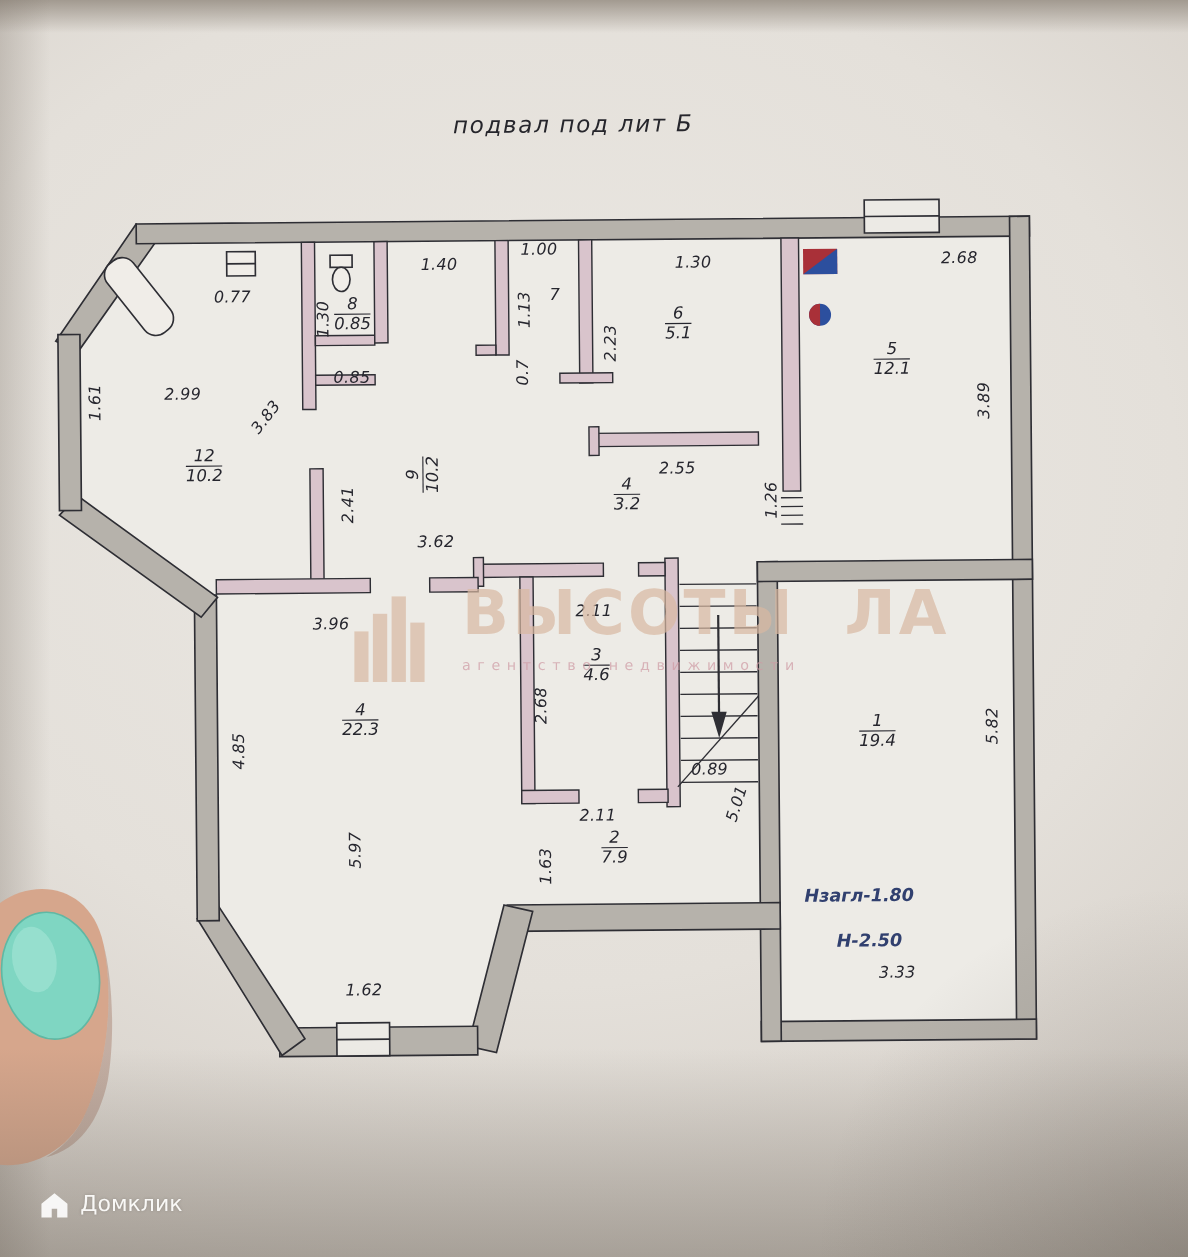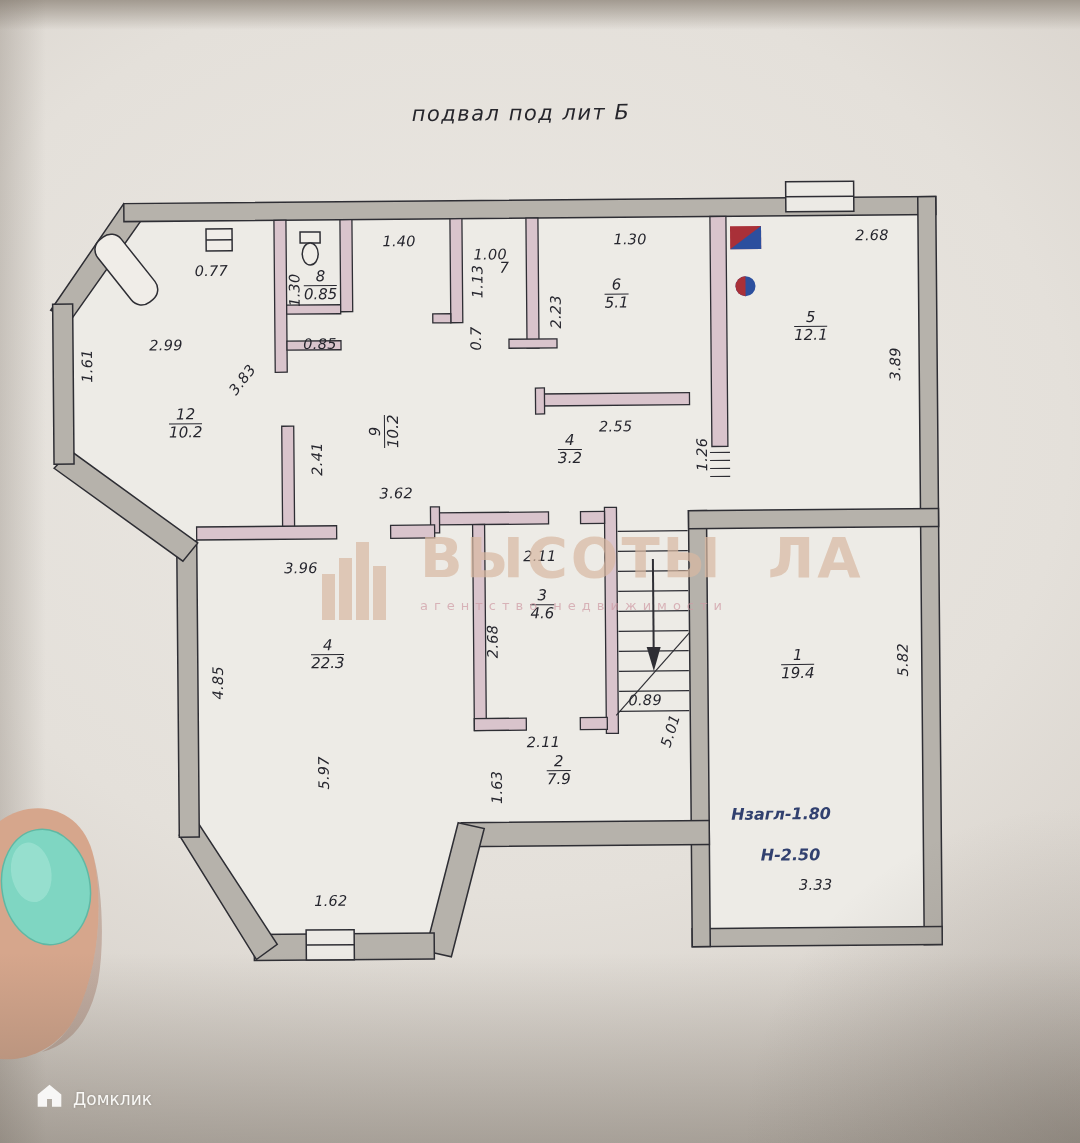--- a/index.html
+++ b/index.html
@@ -35,22 +35,22 @@
   .note{position:absolute;transform:translate(-50%,-50%);font-size:16px;font-style:italic;
     font-weight:bold;color:#31406f;white-space:nowrap}
 
   .watermark{position:absolute;left:322px;top:530px;display:flex;align-items:flex-start;gap:20px;
     opacity:.7;pointer-events:none}
   .wm-logo{margin-top:12px}
   .wm-title{font-size:56px;font-weight:bold;color:#d9b9a2;letter-spacing:3px;line-height:1;white-space:nowrap}
   .wm-title .gap{margin-left:44px}
   .wm-sub{margin-top:12px;font-size:13px;letter-spacing:6px;color:#cf9aa4;white-space:nowrap}
 
-  .brand{position:absolute;left:36px;top:1082px;display:flex;align-items:flex-end;gap:10px;
-    color:#fdfdfb;font-size:17px;opacity:.95;text-shadow:0 0 3px rgba(80,75,70,.35)}
+  .brand{position:absolute;left:36px;top:1082px;display:flex;align-items:flex-start;gap:10px;
+    color:#fdfdfb;font-size:20px;opacity:.95;text-shadow:0 0 3px rgba(80,75,70,.35)}
 
   .finger{position:absolute;left:-6px;top:792px}
 </style>
 </head>
 <body>
 
 <div class="photo">
   <div class="shade top"></div>
   <div class="shade left"></div>
 
@@ -147,25 +147,25 @@
           <rect x="732" y="228" width="31" height="23" fill="#a93038"></rect>
           <polygon points="763,228 763,251 732,251" fill="#2c4f9e"></polygon>
           <circle cx="747" cy="288" r="10" fill="#2c4f9e"></circle>
           <path d="M747,278 A10 10 0 0 0 747,298 Z" fill="#a93038"></path>
         </g>
       </g>
     </svg>
 
     <div class="lbl" style="left:213px;top:268px">0.77</div>
     <div class="lbl" style="left:401px;top:240px">1.40</div>
-    <div class="lbl" style="left:492px;top:254px">1.00</div>
+    <div class="lbl" style="left:492px;top:227px">1.00</div>
     <div class="lbl" style="left:632px;top:240px">1.30</div>
     <div class="lbl" style="left:874px;top:238px">2.68</div>
     <div class="lbl" style="left:321px;top:342px">0.85</div>
-    <div class="lbl" style="left:167px;top:342px">2.99</div>
+    <div class="lbl" style="left:167px;top:356px">2.99</div>
     <div class="lbl" style="left:616px;top:427px">2.55</div>
     <div class="lbl" style="left:396px;top:492px">3.62</div>
     <div class="lbl" style="left:300px;top:566px">3.96</div>
     <div class="lbl" style="left:539px;top:556px">2.11</div>
     <div class="lbl" style="left:643px;top:701px">0.89</div>
     <div class="lbl" style="left:541px;top:742px">2.11</div>
     <div class="lbl" style="left:327px;top:899px">1.62</div>
     <div class="lbl" style="left:812px;top:887px">3.33</div>
 
     <div class="lbl v" style="left:296px;top:288px">1.30</div>

